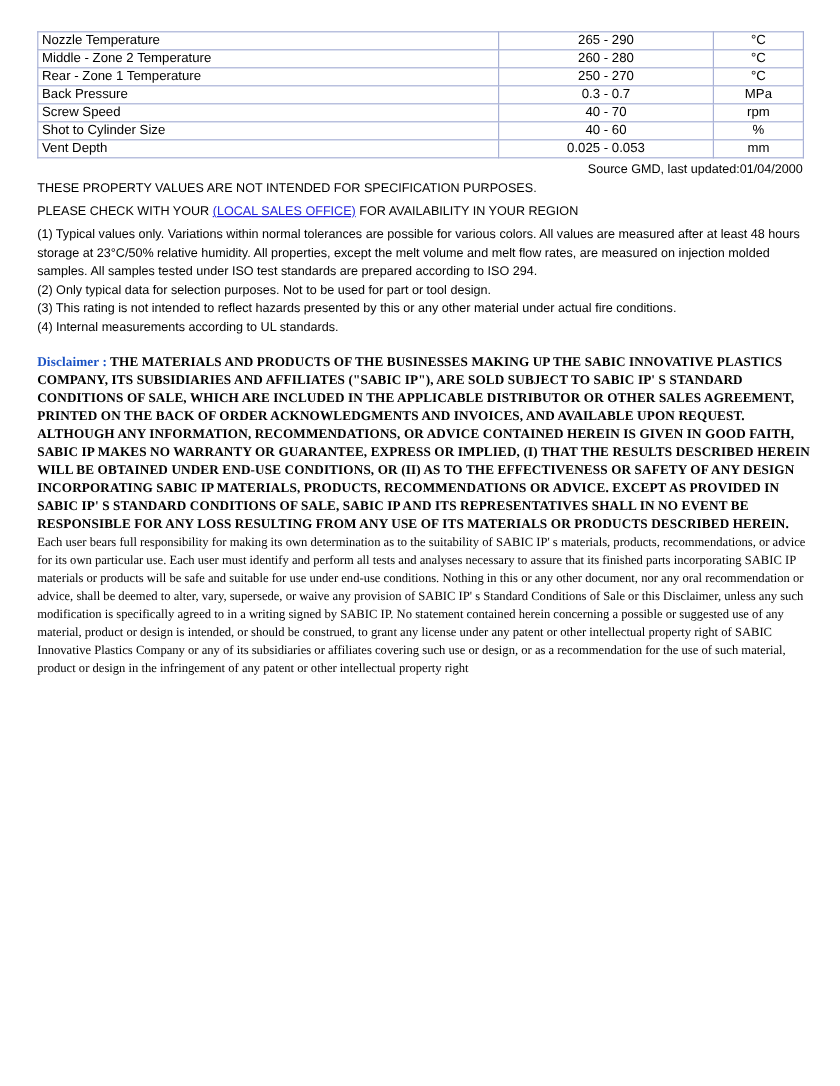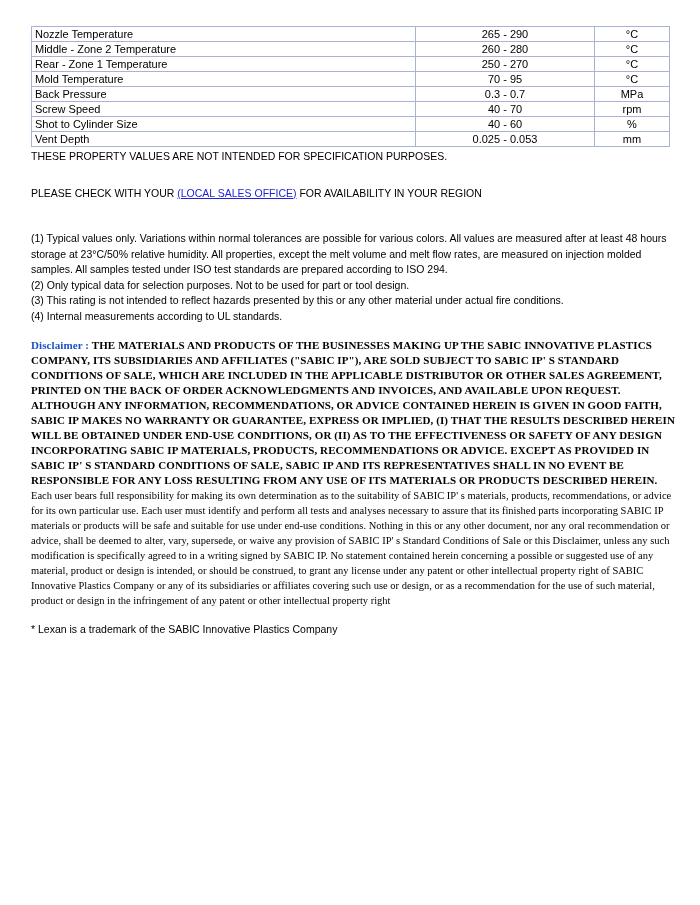--- a/index.html
+++ b/index.html
@@ -49,31 +49,31 @@
     margin-top: 3px;
   }
   
   .para {
     width: 644px;
     font-size: 10.5px;
     line-height: 15px;
     margin: 0;
   }
   .spec-para   { margin-top: 2px; }
-  .check-para  { margin-top: 22px; }
+  .check-para  { margin-top: 4px; }
   .check-para a {
     color: var(--link-blue);
     text-decoration: underline;
     cursor: pointer;
   }
   .notes {
     width: 648px;
     font-size: 10.5px;
     line-height: 15.5px;
-    margin-top: 30px;
+    margin-top: 4px;
   }
   
   .disclaimer {
     width: 644px;
     margin: 0;
     margin-top: 14px;
     font-size: 10.5px;
     line-height: 15px;
     font-family: Liberation Serif, serif;
   }
@@ -113,25 +113,20 @@
           <td class="property-cell">Middle - Zone 2 Temperature</td>
           <td class="value-cell">260 - 280</td>
           <td class="unit-cell">°C</td>
         </tr>
         <tr>
           <td class="property-cell">Rear - Zone 1 Temperature</td>
           <td class="value-cell">250 - 270</td>
           <td class="unit-cell">°C</td>
         </tr>
         <tr>
-          <td class="property-cell">Mold Temperature</td>
-          <td class="value-cell">70 - 95</td>
-          <td class="unit-cell">°C</td>
-        </tr>
-        <tr>
           <td class="property-cell">Back Pressure</td>
           <td class="value-cell">0.3 - 0.7</td>
           <td class="unit-cell">MPa</td>
         </tr>
         <tr>
           <td class="property-cell">Screw Speed</td>
           <td class="value-cell">40 - 70</td>
           <td class="unit-cell">rpm</td>
         </tr>
         <tr>
@@ -140,34 +135,34 @@
           <td class="unit-cell">%</td>
         </tr>
         <tr>
           <td class="property-cell">Vent Depth</td>
           <td class="value-cell">0.025 - 0.053</td>
           <td class="unit-cell">mm</td>
         </tr>
       </tbody>
   </table>
 
+  <div class="source-line">Source GMD, last updated:01/04/2000</div>
 
   <p class="para spec-para">THESE PROPERTY VALUES ARE NOT INTENDED FOR SPECIFICATION PURPOSES.</p>
 
   <p class="para check-para"><span>PLEASE CHECK WITH YOUR </span><a>(LOCAL SALES OFFICE)</a><span> FOR AVAILABILITY IN YOUR REGION</span></p>
 
   <div class="notes">
     <div>(1) Typical values only. Variations within normal tolerances are possible for various colors. All values are measured after at least 48 hours storage at 23°C/50% relative humidity. All properties, except the melt volume and melt flow rates, are measured on injection molded samples. All samples tested under ISO test standards are prepared according to ISO 294.</div>
     <div>(2) Only typical data for selection purposes. Not to be used for part or tool design.</div>
     <div>(3) This rating is not intended to reflect hazards presented by this or any other material under actual fire conditions.</div>
     <div>(4) Internal measurements according to UL standards.</div>
   </div>
 
   <p class="disclaimer">
     <span class="disc-label">Disclaimer :</span>
     <strong>THE MATERIALS AND PRODUCTS OF THE BUSINESSES MAKING UP THE SABIC INNOVATIVE PLASTICS COMPANY, ITS SUBSIDIARIES AND AFFILIATES ("SABIC IP"), ARE SOLD SUBJECT TO SABIC IP' S STANDARD CONDITIONS OF SALE, WHICH ARE INCLUDED IN THE APPLICABLE DISTRIBUTOR OR OTHER SALES AGREEMENT, PRINTED ON THE BACK OF ORDER ACKNOWLEDGMENTS AND INVOICES, AND AVAILABLE UPON REQUEST. ALTHOUGH ANY INFORMATION, RECOMMENDATIONS, OR ADVICE CONTAINED HEREIN IS GIVEN IN GOOD FAITH, SABIC IP MAKES NO WARRANTY OR GUARANTEE, EXPRESS OR IMPLIED, (I) THAT THE RESULTS DESCRIBED HEREIN WILL BE OBTAINED UNDER END-USE CONDITIONS, OR (II) AS TO THE EFFECTIVENESS OR SAFETY OF ANY DESIGN INCORPORATING SABIC IP MATERIALS, PRODUCTS, RECOMMENDATIONS OR ADVICE. EXCEPT AS PROVIDED IN SABIC IP' S STANDARD CONDITIONS OF SALE, SABIC IP AND ITS REPRESENTATIVES SHALL IN NO EVENT BE RESPONSIBLE FOR ANY LOSS RESULTING FROM ANY USE OF ITS MATERIALS OR PRODUCTS DESCRIBED HEREIN.</strong>
     <span>Each user bears full responsibility for making its own determination as to the suitability of SABIC IP' s materials, products, recommendations, or advice for its own particular use. Each user must identify and perform all tests and analyses necessary to assure that its finished parts incorporating SABIC IP materials or products will be safe and suitable for use under end-use conditions. Nothing in this or any other document, nor any oral recommendation or advice, shall be deemed to alter, vary, supersede, or waive any provision of SABIC IP' s Standard Conditions of Sale or this Disclaimer, unless any such modification is specifically agreed to in a writing signed by SABIC IP. No statement contained herein concerning a possible or suggested use of any material, product or design is intended, or should be construed, to grant any license under any patent or other intellectual property right of SABIC Innovative Plastics Company or any of its subsidiaries or affiliates covering such use or design, or as a recommendation for the use of such material, product or design in the infringement of any patent or other intellectual property right</span>
   </p>
 
-  <div class="trademark">* Lexan is a trademark of the SABIC Innovative Plastics Company</div>
 
 
 </div>
 
 </body></html>

